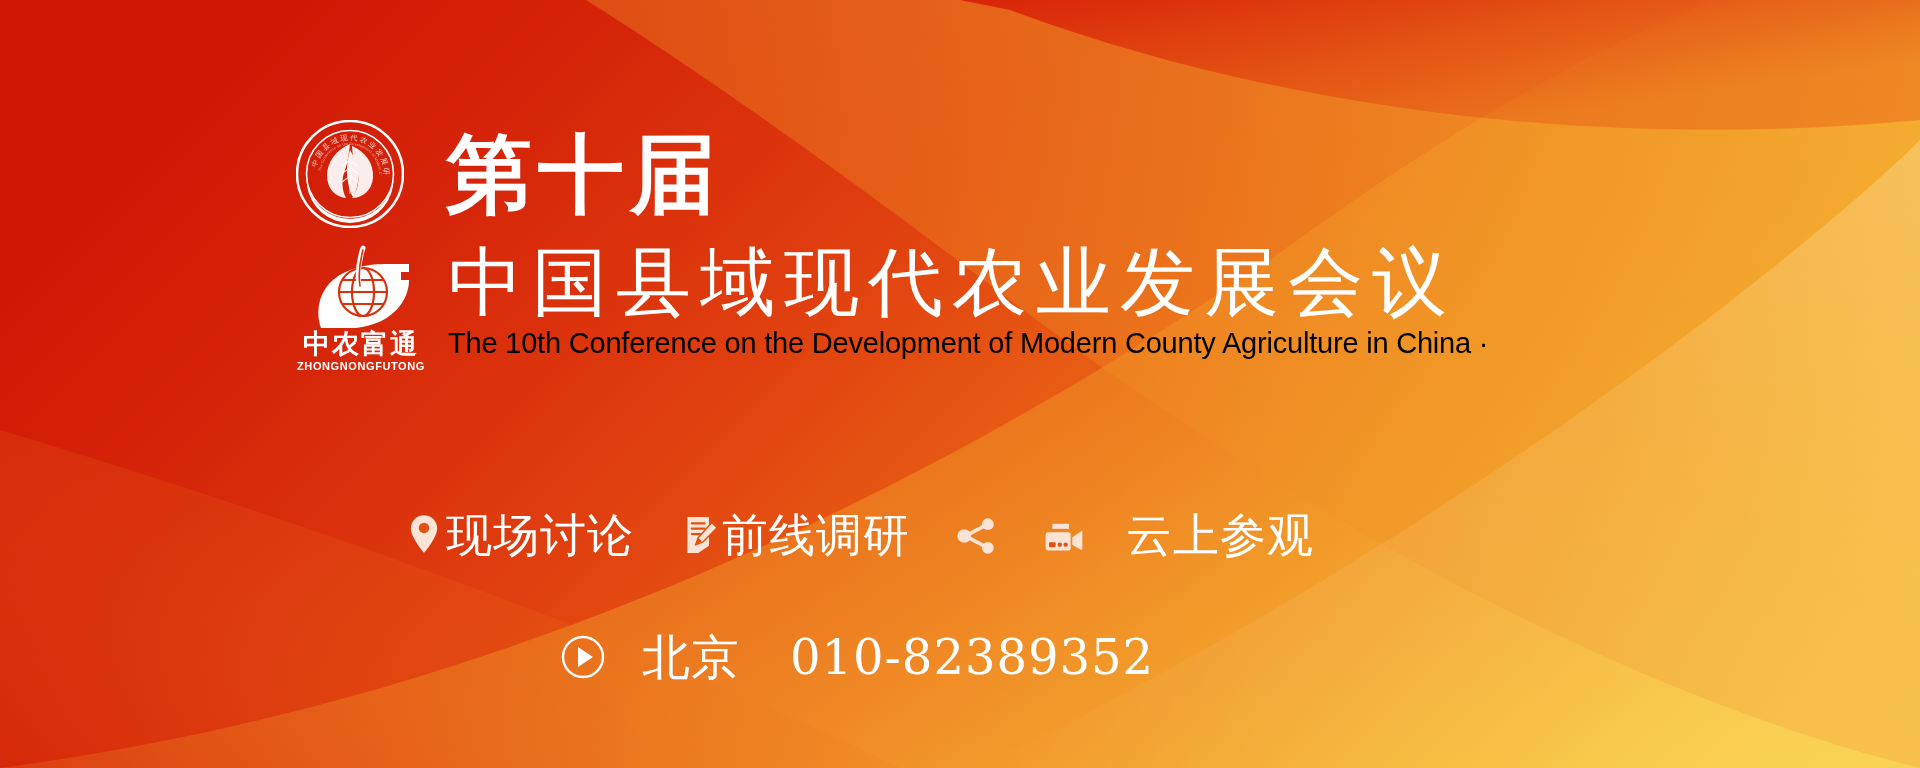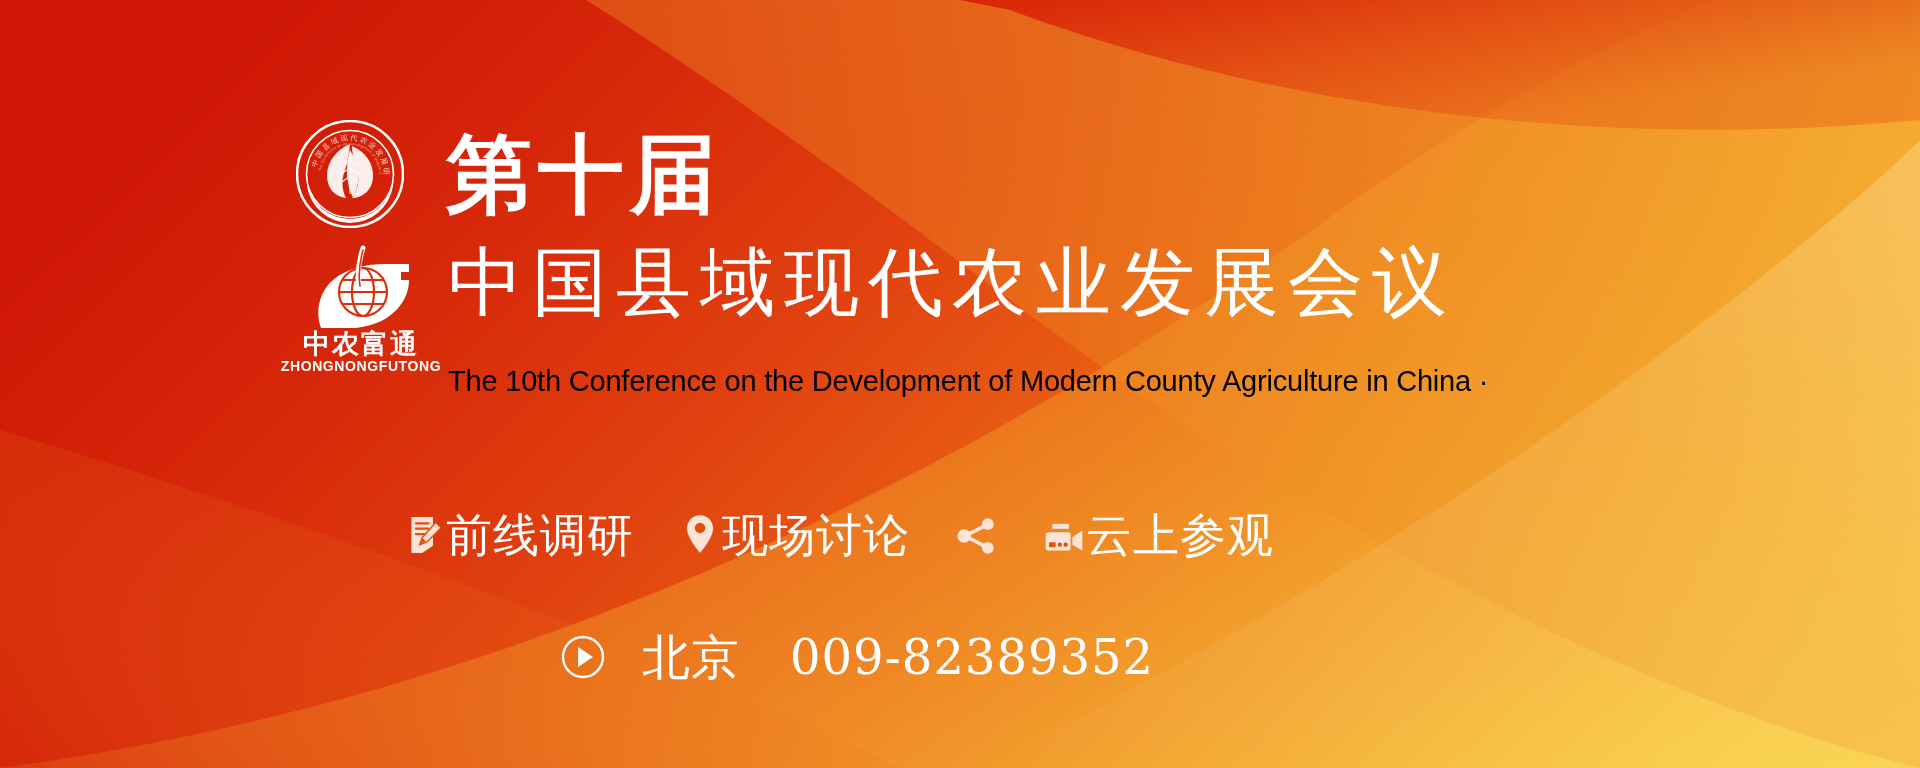--- a/index.html
+++ b/index.html
@@ -95,32 +95,31 @@
     line-height: 30px;
     letter-spacing: 2px;
     font-weight: bold;
     margin-top: 1px;
     white-space: nowrap;
     font-family: "DejaVu Sans", "Liberation Sans", sans-serif;
   }
 
   .brandmark-py {
     color: #ffffff;
-    font-size: 14px;
+    font-size: 11px;
     line-height: 14px;
     letter-spacing: 0.6px;
     font-weight: bold;
     white-space: nowrap;
   }
 
   .titles {
     margin-left: 22px;
     display: flex;
     flex-direction: column;
-    gap: 38px;
   }
 
   .title-cn {
     color: #ffffff;
     font-size: 75px;
     line-height: 84px;
     font-weight: 400;
     letter-spacing: 9px;
     white-space: nowrap;
     font-family: "DejaVu Sans", "Liberation Sans", sans-serif;
@@ -143,21 +142,21 @@
     top: 508px;
     display: flex;
     align-items: center;
   }
 
   .feature {
     display: flex;
     align-items: center;
     margin-right: 46px;
   }
-  .feature:last-child { margin-right: 0; }
+  .feature:last-child { margin-right: 0; gap: 40px; }
 
   .feature-icon {
     width: 40px;
     height: 46px;
     flex: 0 0 40px;
     display: flex;
     align-items: flex-end;
     justify-content: center;
     margin-right: 2px;
     margin-bottom: 6px;
@@ -326,42 +325,42 @@
           <div class="title-cn">中国县域现代农业发展会议</div>
           <div class="title-en">The 10th Conference on the Development of Modern County Agriculture in China ·</div>
         </div>
       </div>
     </div>
 
     <div class="features">
 
       <div class="feature">
         <span class="feature-icon">
+          <svg viewBox="0 0 32 44" width="30" height="42">
+            <path d="M16 2 C8.3 2 2 8.3 2 16 C2 26 16 42 16 42 C16 42 30 26 30 16 C30 8.3 23.7 2 16 2 Z" fill="#fbe3d6"></path>
+            <circle cx="16" cy="15.5" r="5.6" fill="#e1500f"></circle>
+          </svg>
+        </span>
+        <span class="feature-label">现场讨论</span>
+      </div>
+
+      <div class="feature">
+        <span class="feature-icon">
           <svg viewBox="0 0 40 44" width="36" height="40">
             <path d="M6 2 L30 2 L30 34 L18 42 L6 42 Z" fill="#fbe3d6"></path>
             <g stroke="#e1500f" stroke-width="2.4" stroke-linecap="round">
               <path d="M11 9 L25 9"></path>
               <path d="M11 15 L25 15"></path>
               <path d="M11 21 L21 21"></path>
             </g>
             <path d="M33 8 L39 14 L23 30 L15 33 L18 25 Z" fill="#fbe3d6" stroke="#e1500f" stroke-width="1.6" stroke-linejoin="round"></path>
             <path d="M15 33 L18 25 L22 29 Z" fill="#e1500f"></path>
           </svg>
         </span>
         <span class="feature-label">前线调研</span>
-      </div>
-
-      <div class="feature">
-        <span class="feature-icon">
-          <svg viewBox="0 0 32 44" width="30" height="42">
-            <path d="M16 2 C8.3 2 2 8.3 2 16 C2 26 16 42 16 42 C16 42 30 26 30 16 C30 8.3 23.7 2 16 2 Z" fill="#fbe3d6"></path>
-            <circle cx="16" cy="15.5" r="5.6" fill="#e1500f"></circle>
-          </svg>
-        </span>
-        <span class="feature-label">现场讨论</span>
       </div>
 
       <div class="feature">
         <span class="feature-icon">
           <svg viewBox="0 0 44 40" width="40" height="38">
             <g stroke="#fbe3d6" stroke-width="4" stroke-linecap="round">
               <path d="M33 8 L12 19"></path>
               <path d="M12 21 L33 32"></path>
             </g>
             <circle cx="35" cy="7" r="6.5" fill="#fbe3d6"></circle>
@@ -396,17 +395,17 @@
           <path d="M18 13 L33 23 L18 33 Z" fill="#ffffff"></path>
         </svg>
       </span>
 
       <span class="meta-gap-sm"></span>
 
       <span class="meta-text">北京</span>
 
       <span class="meta-gap-lg"></span>
 
-      <span class="meta-text">009-82389352</span>
+      <span class="meta-text">010-82389352</span>
     </div>
 
   </div>
 </div>
 
 </body></html>

